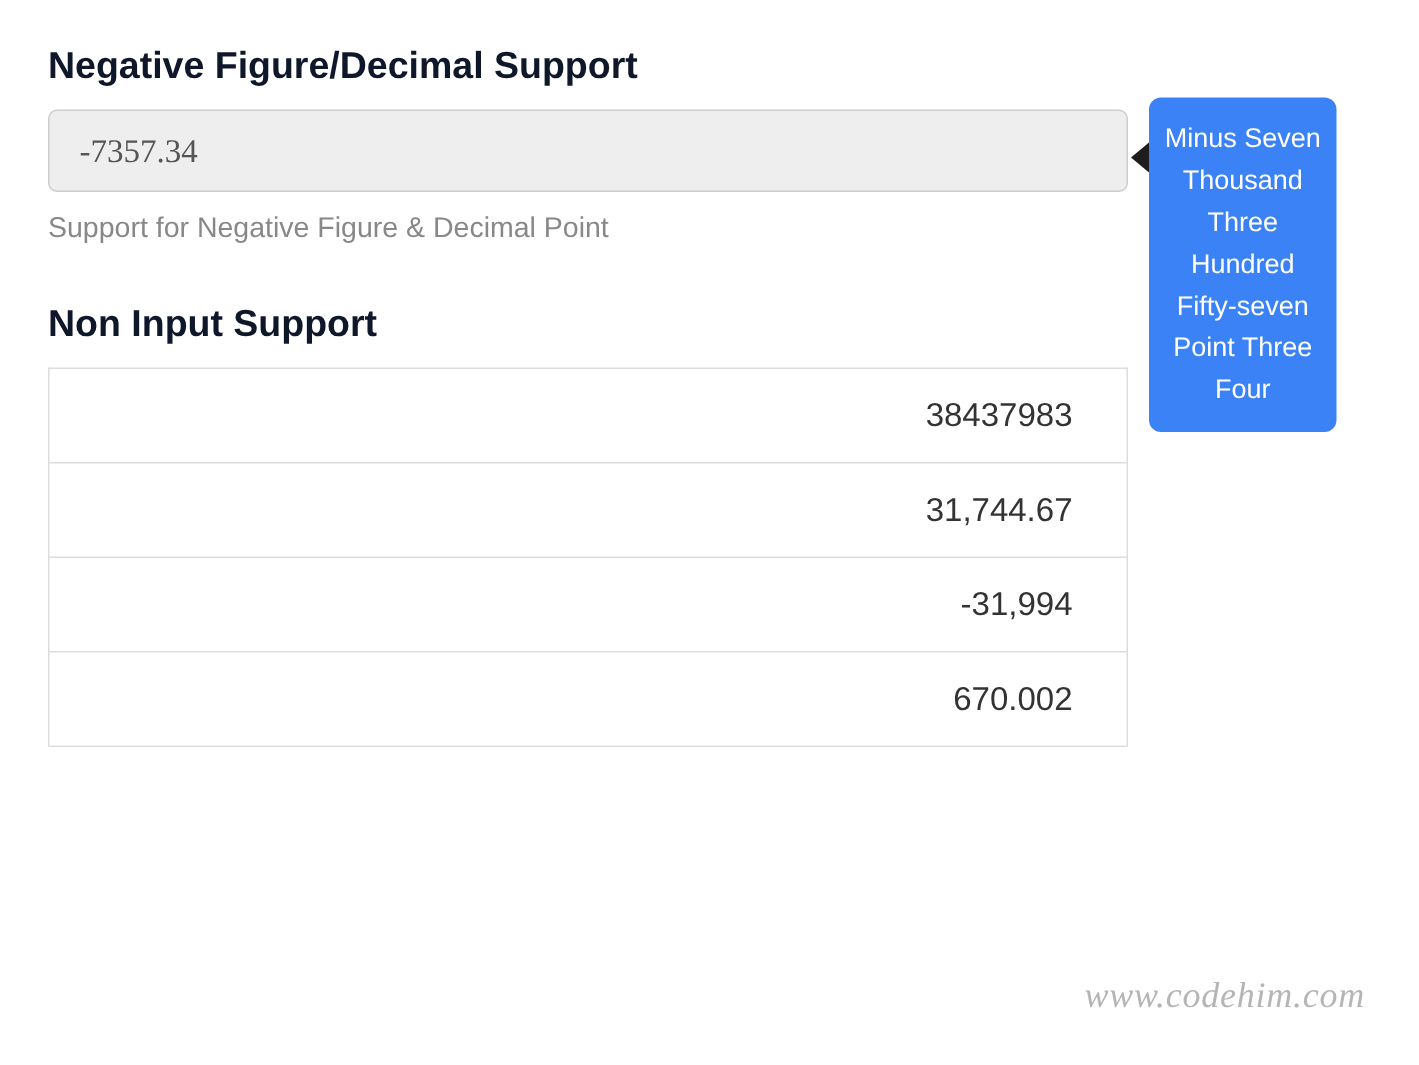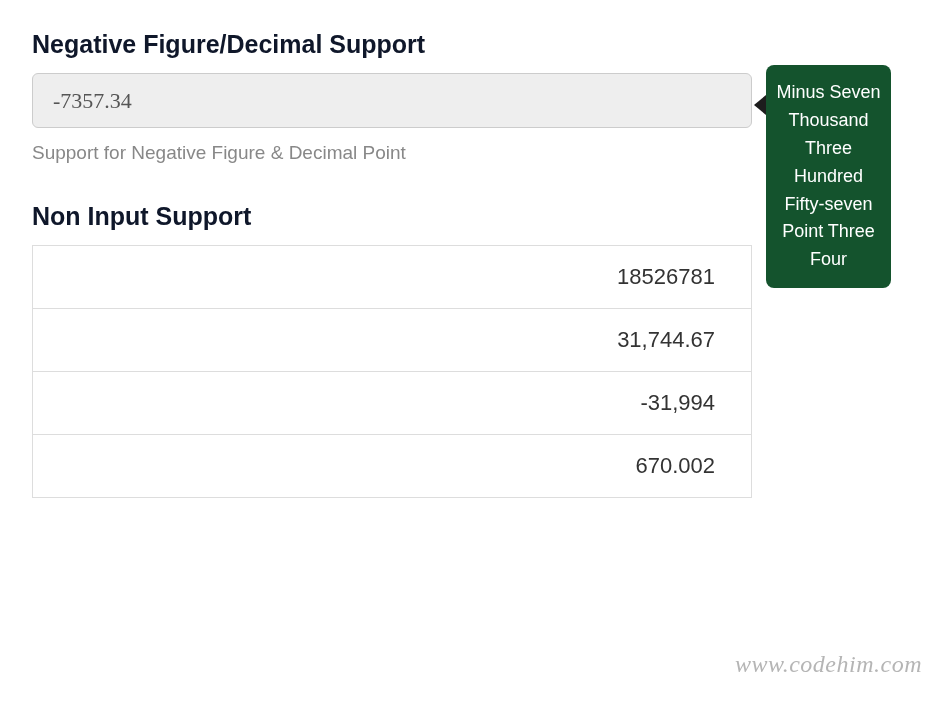--- a/index.html
+++ b/index.html
@@ -35,21 +35,21 @@
       border: 1px solid #cccccc;
       border-radius: 6px;
       outline: none;
       font-family: Liberation Serif, serif;
     }
     .tooltip {
       position: absolute;
       left: 766px;
       top: 65px;
       width: 125px;
-      background: #14532d;
+      background: #3b82f6;
       color: #ffffff;
       font-size: 18px;
       text-align: center;
       padding: 14px 10px;
       border-radius: 8px;
       line-height: 1.55;
     }
     .tooltip::before {
       content: "";
       position: absolute;
@@ -74,21 +74,21 @@
     }
     .table-row {
       border-bottom: 1px solid #dddddd;
       padding: 18px 36px 18px 16px;
       text-align: right;
       font-size: 22px;
       color: #333333;
     }
     .watermark {
       position: absolute;
-      right: 24px;
+      right: 36px;
       bottom: 32px;
       font-size: 24px;
       color: #b5b5b5;
       font-family: Georgia, "Times New Roman", serif;
       font-style: italic;
       letter-spacing: 0.5px;
     }
   </style>
 </head>
 <body>
@@ -99,19 +99,19 @@
   <input type="text" class="text-input" value="-7357.34" style="">
 </div>
 
 <div class="tooltip">Minus Seven Thousand Three Hundred Fifty-seven Point Three Four</div>
 
 <div class="help-text">Support for Negative Figure &amp; Decimal Point</div>
 
 <div class="section-title">Non Input Support</div>
 
 <div class="table-wrap">
-  <div class="table-row">18526781</div>
+  <div class="table-row">38437983</div>
   <div class="table-row">31,744.67</div>
   <div class="table-row">-31,994</div>
   <div class="table-row">670.002</div>
 </div>
 
 <div class="watermark">www.codehim.com</div>
 
 </body></html>

